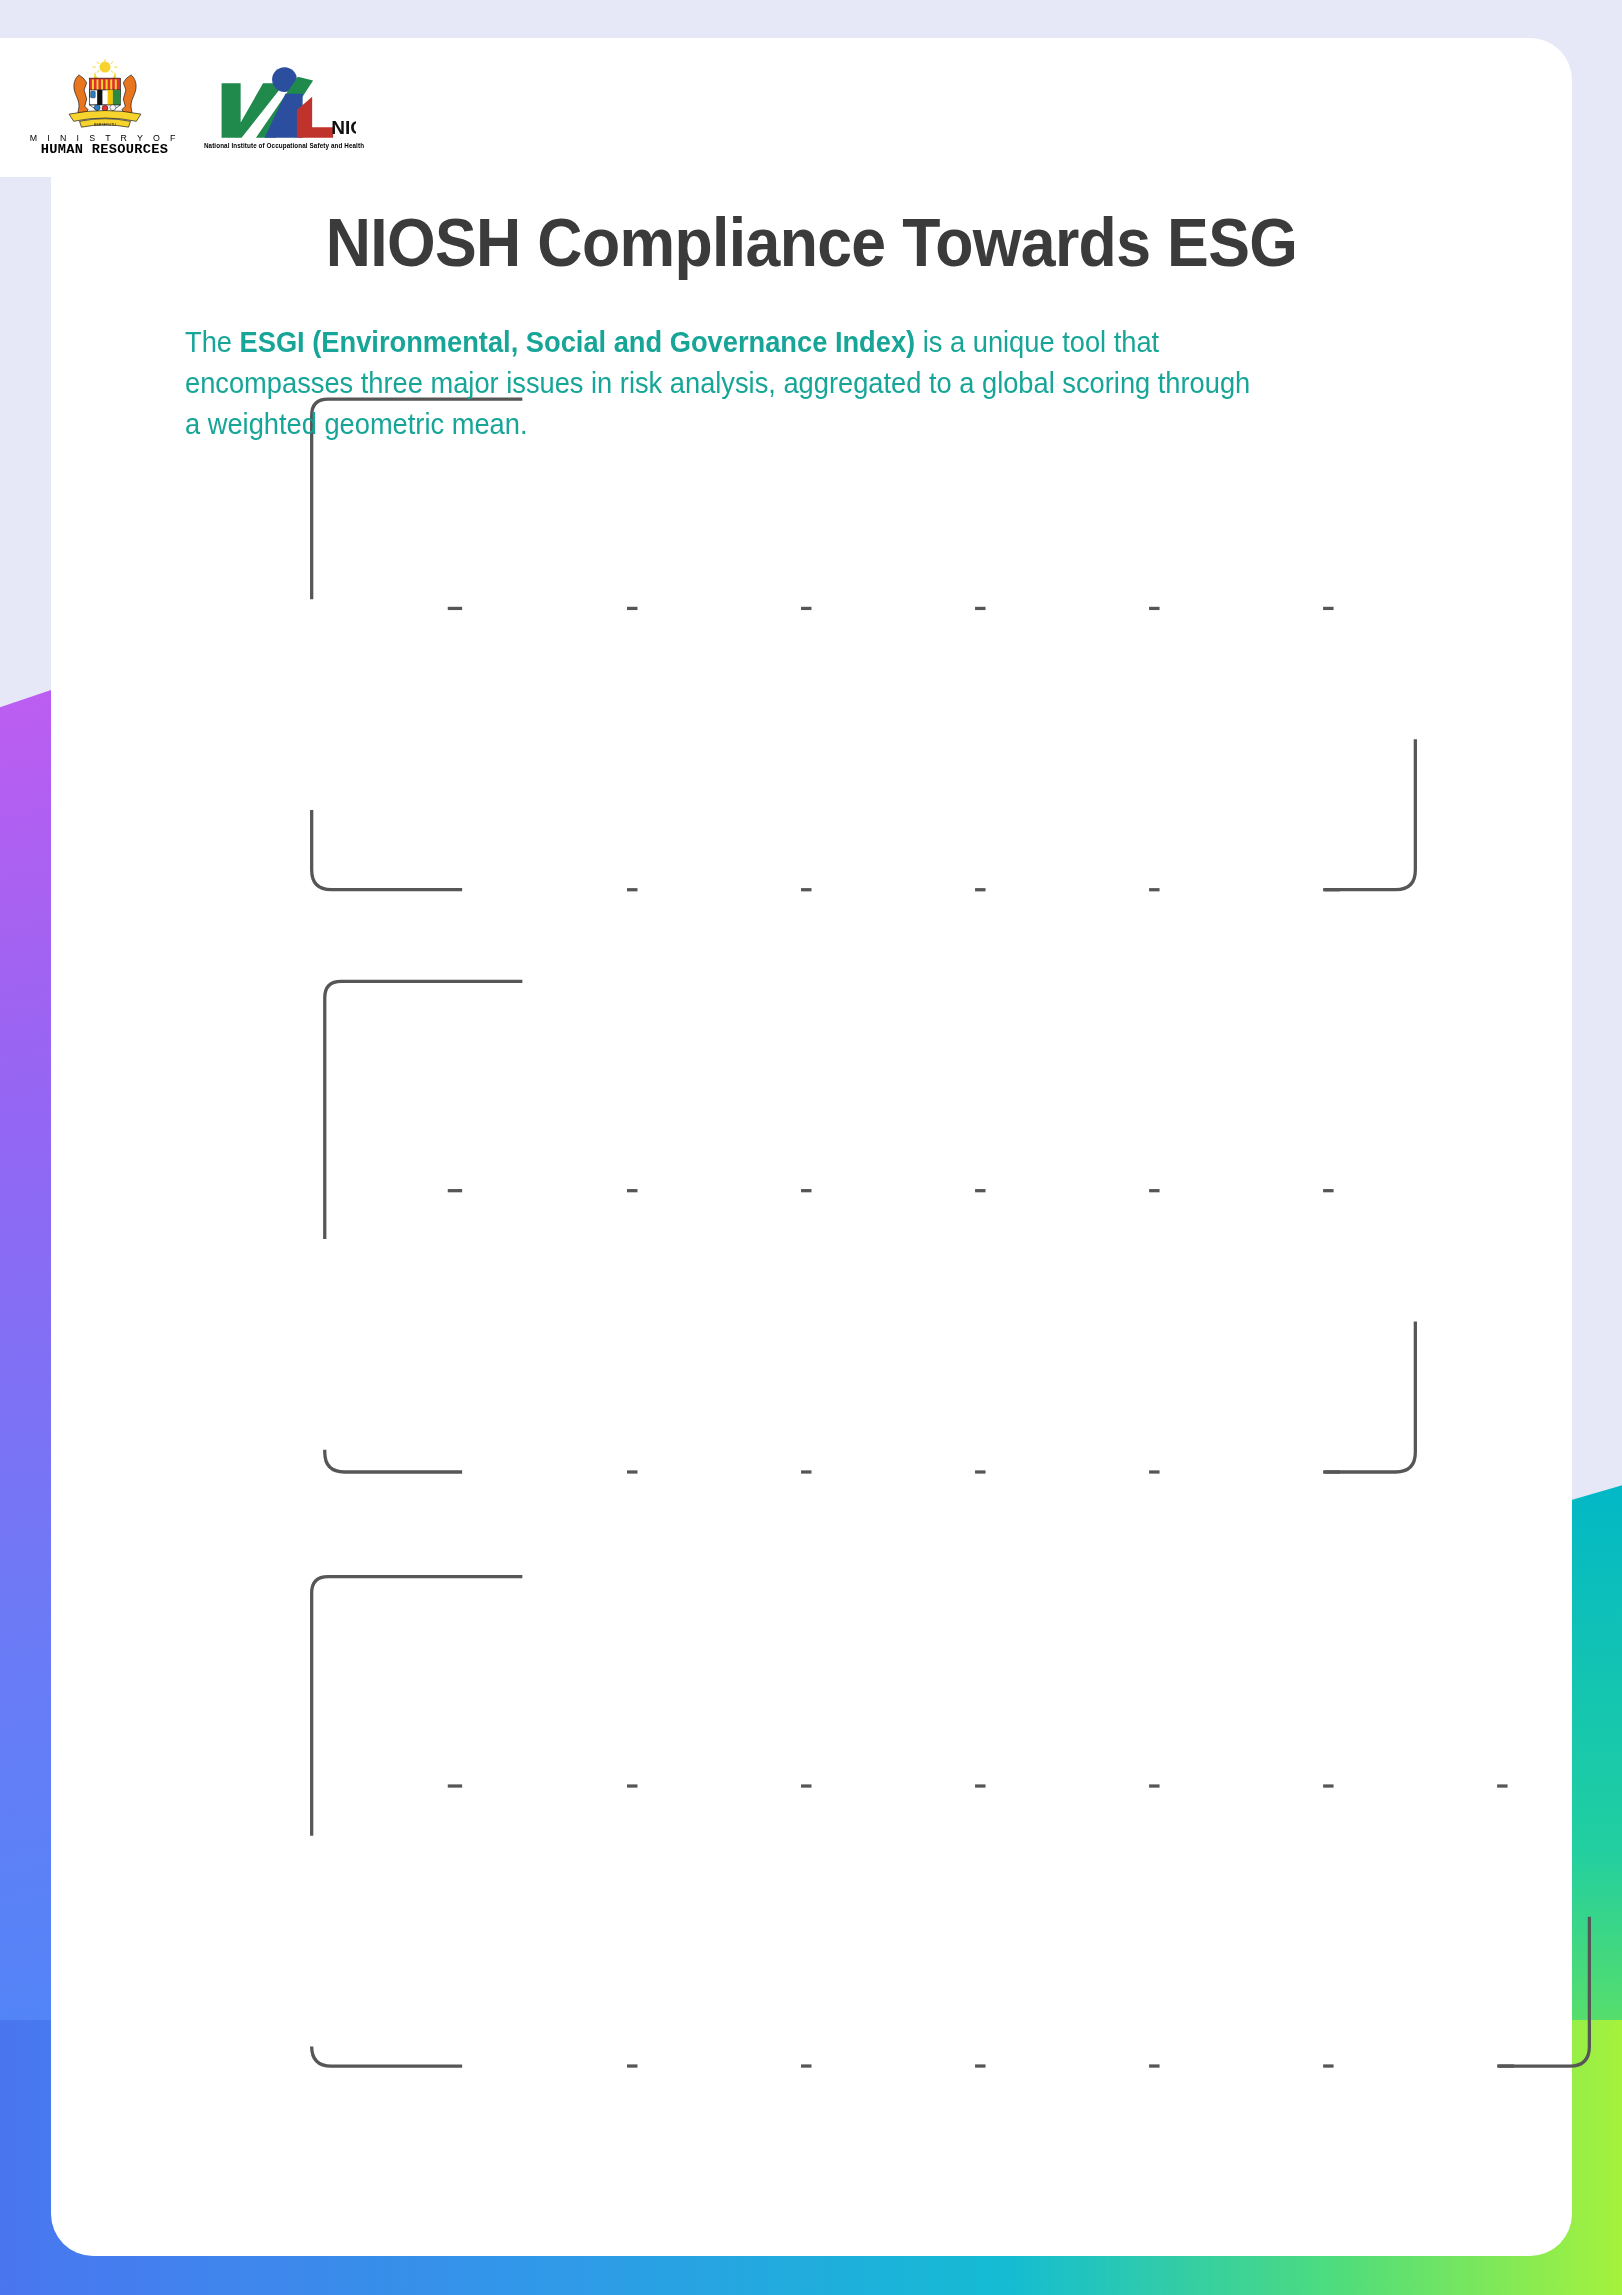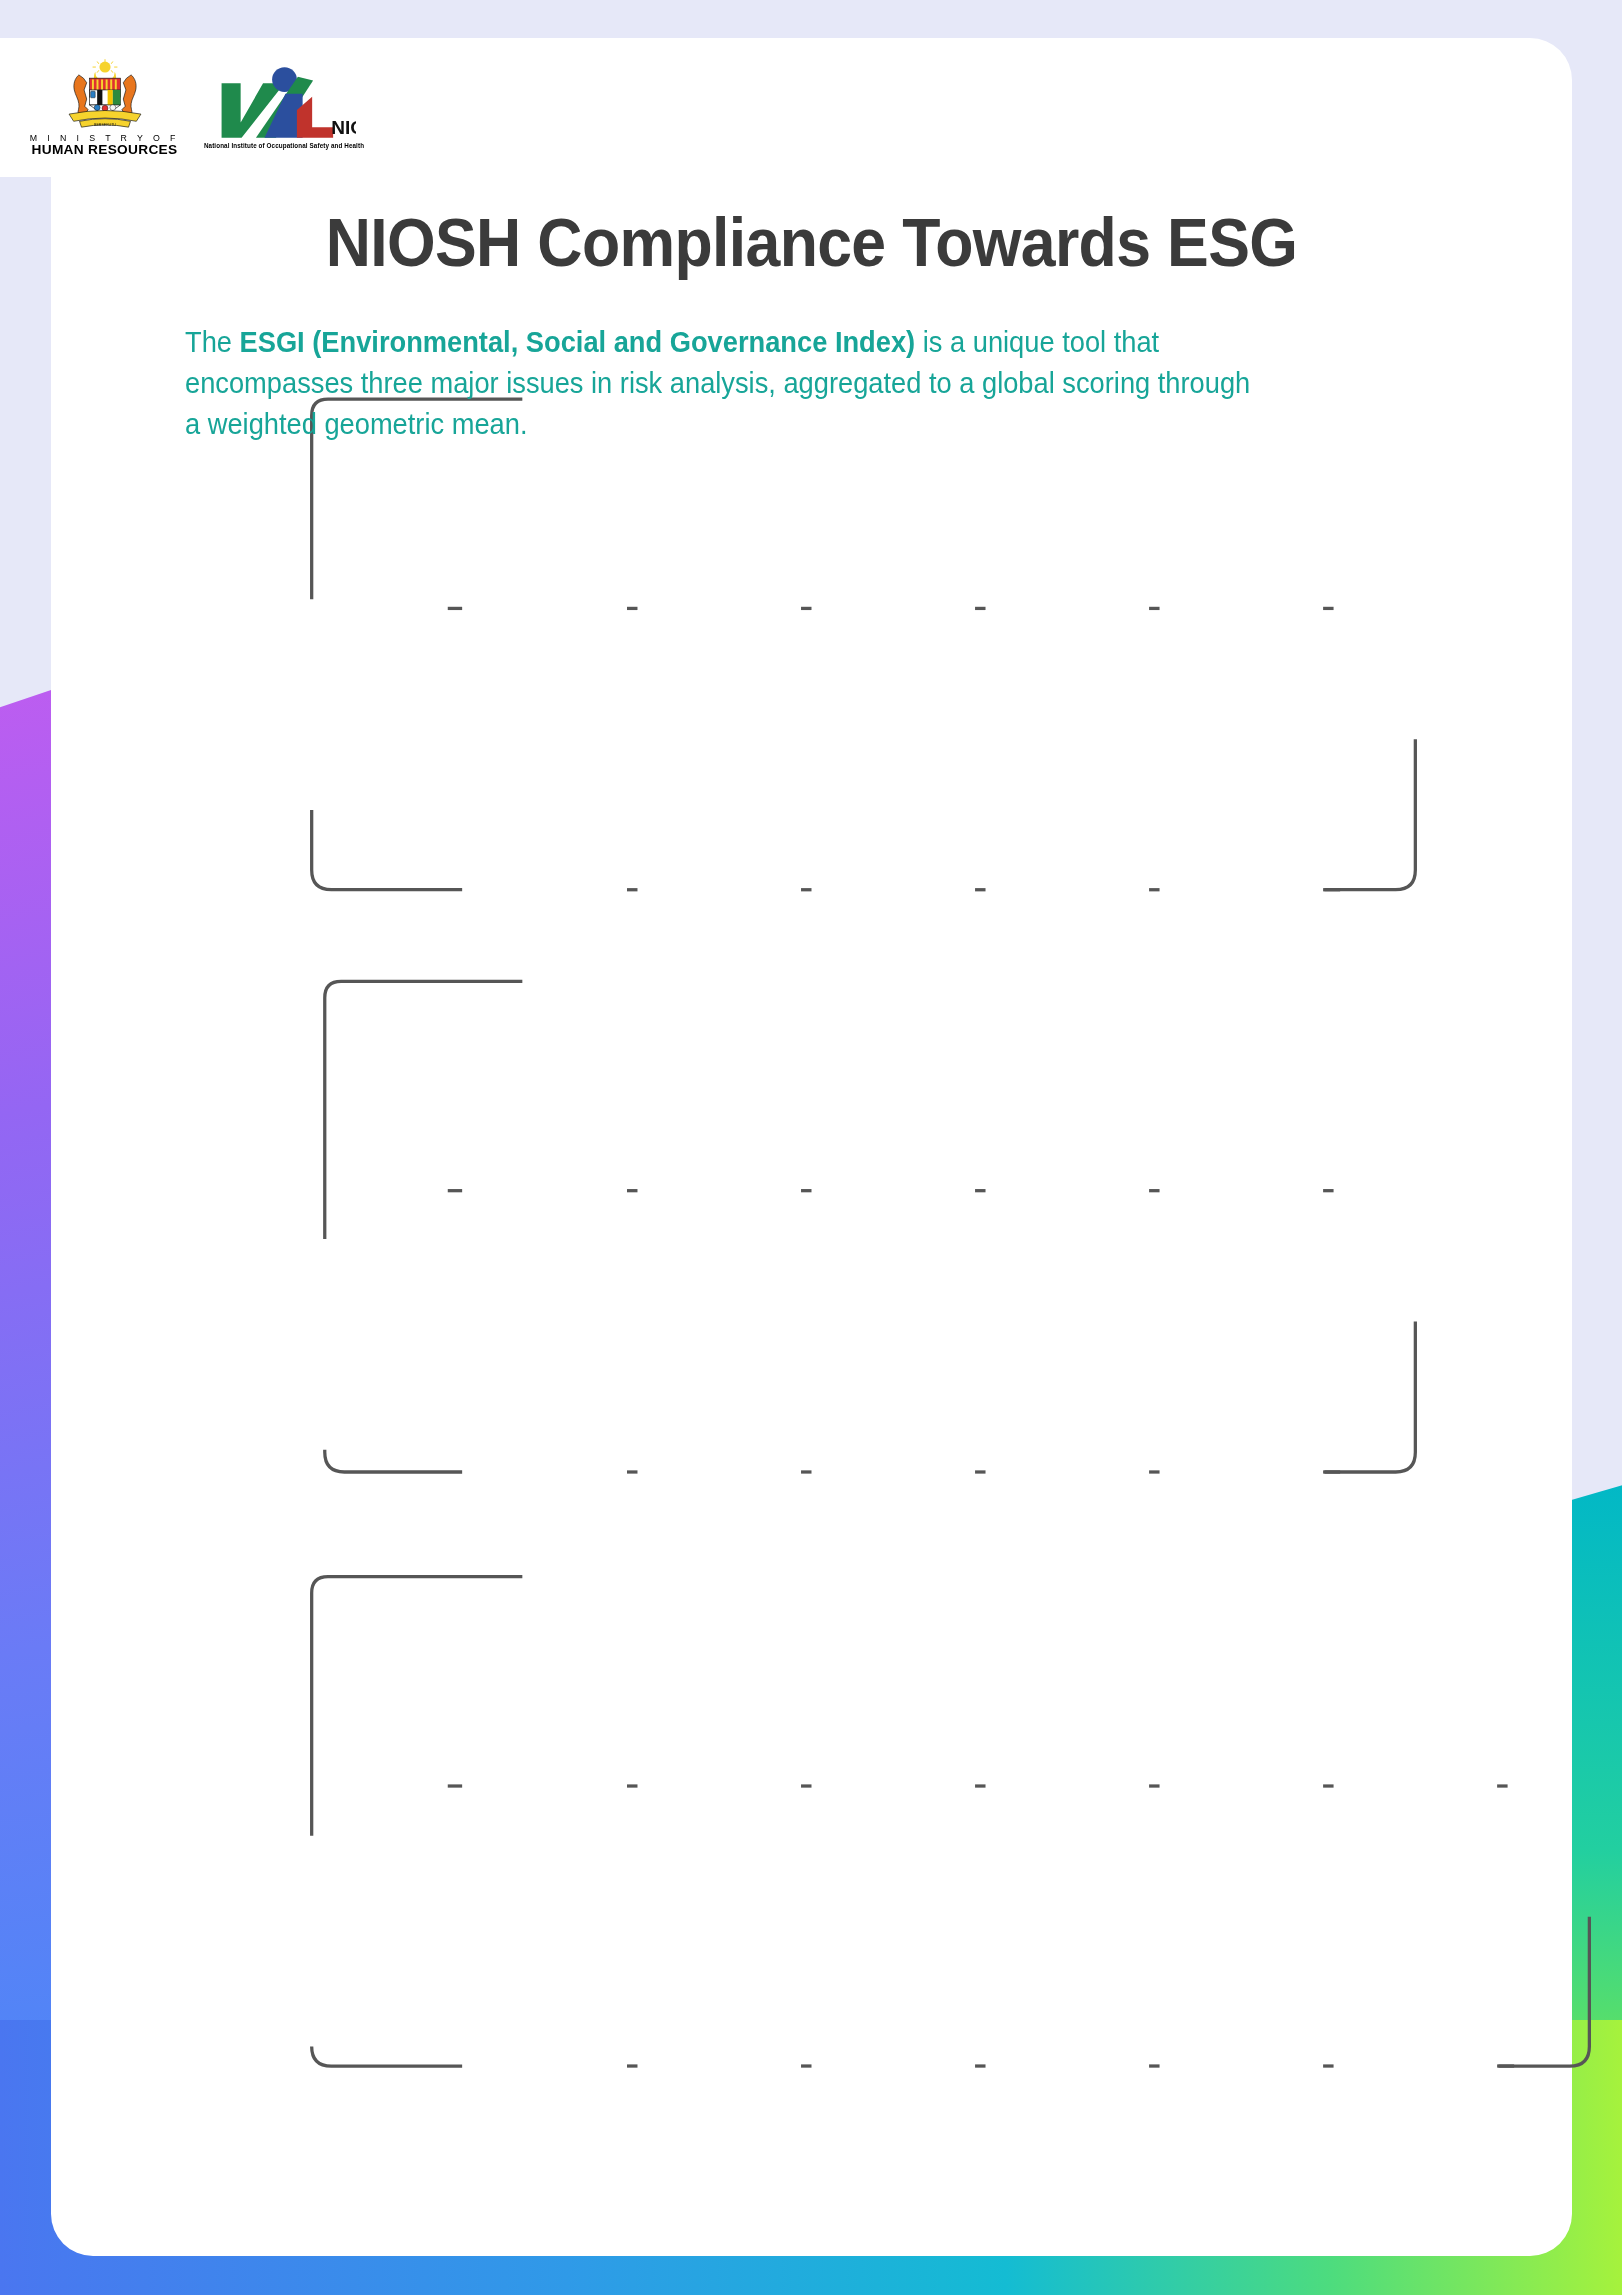--- a/index.html
+++ b/index.html
@@ -32,21 +32,21 @@
   }
   
   #logo-band{
     position:absolute;left:0;top:38px;width:395px;height:139px;
     background:#ffffff;border-radius:0 17px 17px 0;z-index:5;
     display:flex;align-items:center;justify-content:center;gap:22px;
   }
   .logo-mohr{display:flex;flex-direction:column;align-items:center;width:151px;}
   .logo-mohr .crest{width:98px;height:73px;}
   .mohr-l1{font-size:8.8px;letter-spacing:3.9px;color:#000;font-weight:400;margin-top:2.6px;}
-  .mohr-l2{font-size:13.7px;letter-spacing:0.3px;color:#000;font-weight:700;line-height:1.05;}
+  .mohr-l2{font-size:13.7px;letter-spacing:0.3px;color:#000;font-weight:700;line-height:1.05;font-family:Liberation Mono, monospace;}
   .logo-niosh{display:flex;flex-direction:column;align-items:center;width:164px;}
   .niosh-mark{position:relative;width:143px;height:79px;}
   .niosh-sub{font-size:6.3px;font-weight:700;color:#000;margin-top:-3.9px;letter-spacing:0.1px;white-space:nowrap;}
 
   
   #title{
     position:absolute;left:51px;top:203px;width:1521px;text-align:center;z-index:6;
     font-size:68px;font-weight:700;color:#3b3b3b;letter-spacing:-0.7px;
     font-family:"Liberation Sans Narrow","Liberation Sans",sans-serif;
     transform:scaleX(.92);

